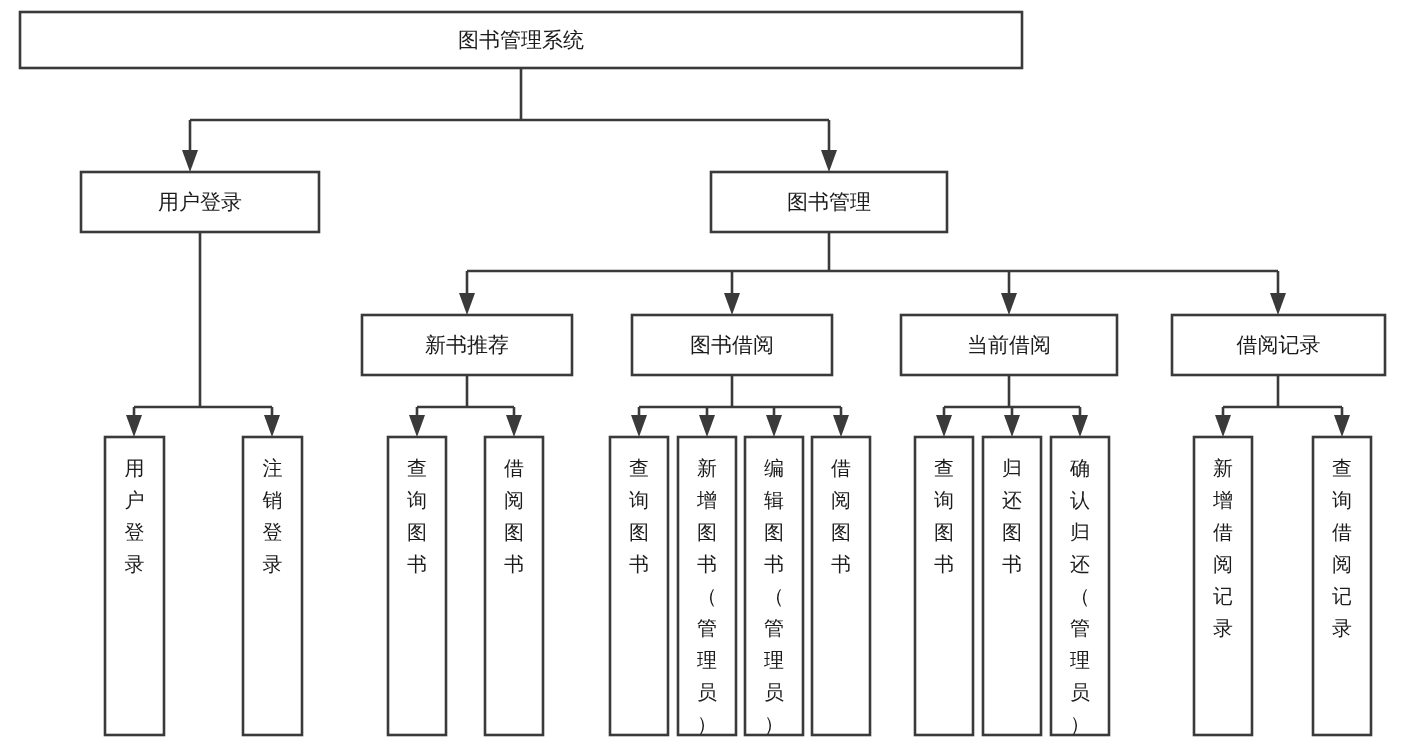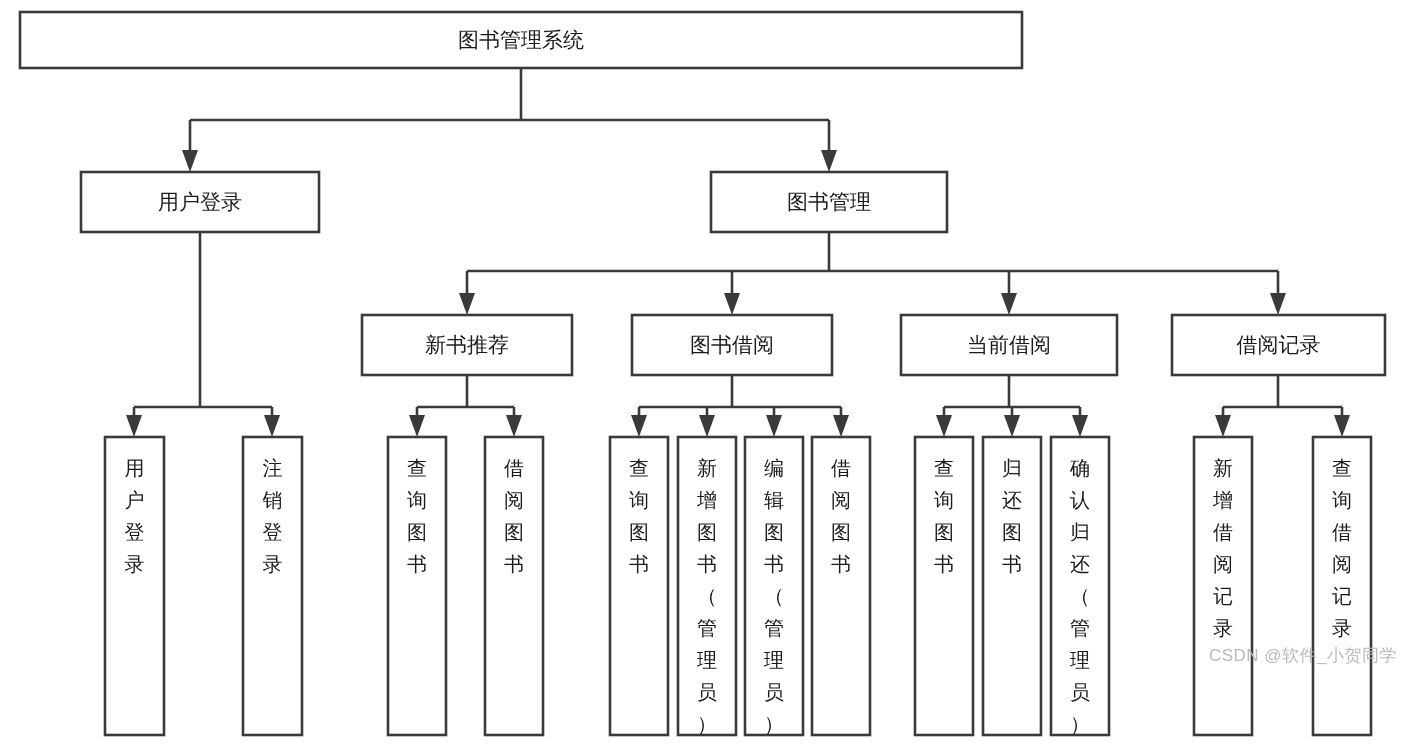--- a/index.html
+++ b/index.html
@@ -218,15 +218,14 @@
           <text class="node-label-v" x="1223" y="475"><tspan x="1223" dy="0">新</tspan><tspan x="1223" dy="32">增</tspan><tspan x="1223" dy="32">借</tspan><tspan x="1223" dy="32">阅</tspan><tspan x="1223" dy="32">记</tspan><tspan x="1223" dy="32">录</tspan></text>
         </g>
         <g>
           <rect class="node-box" x="1313" y="437" width="58" height="298"></rect>
           <text class="node-label-v" x="1342" y="475"><tspan x="1342" dy="0">查</tspan><tspan x="1342" dy="32">询</tspan><tspan x="1342" dy="32">借</tspan><tspan x="1342" dy="32">阅</tspan><tspan x="1342" dy="32">记</tspan><tspan x="1342" dy="32">录</tspan></text>
         </g>
       </g>
 
   </svg>
 
-  <div class="watermark-text">CSDN @软件_小贺同学</div>
 
 </div>
 
 </body></html>

